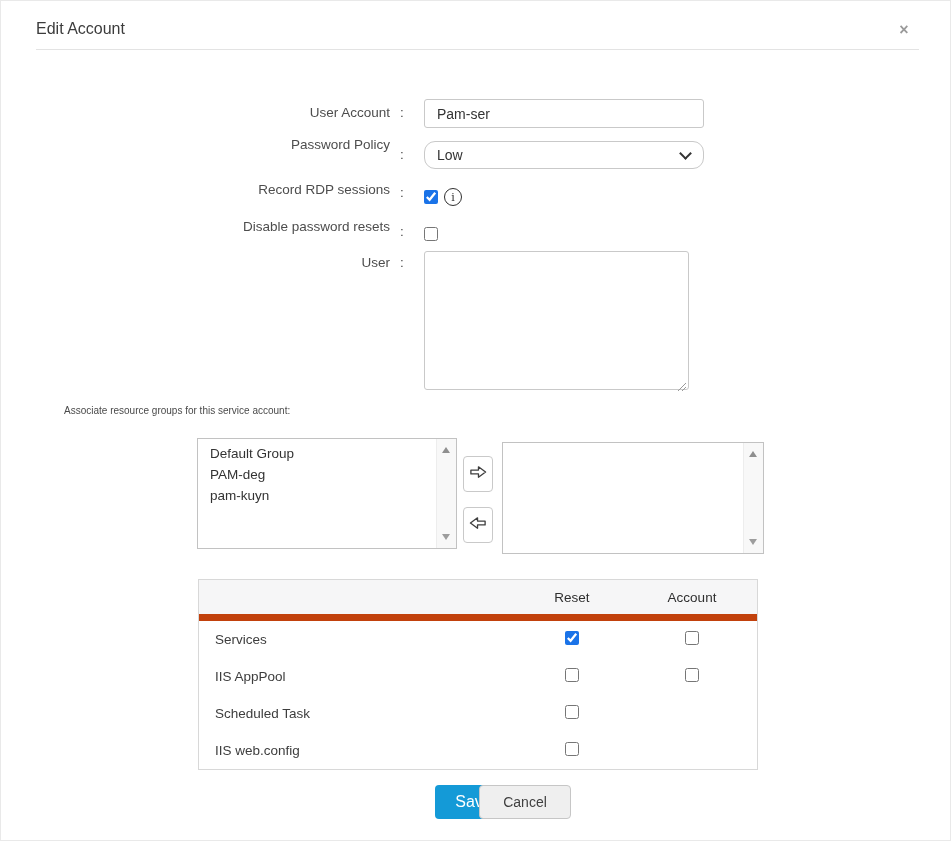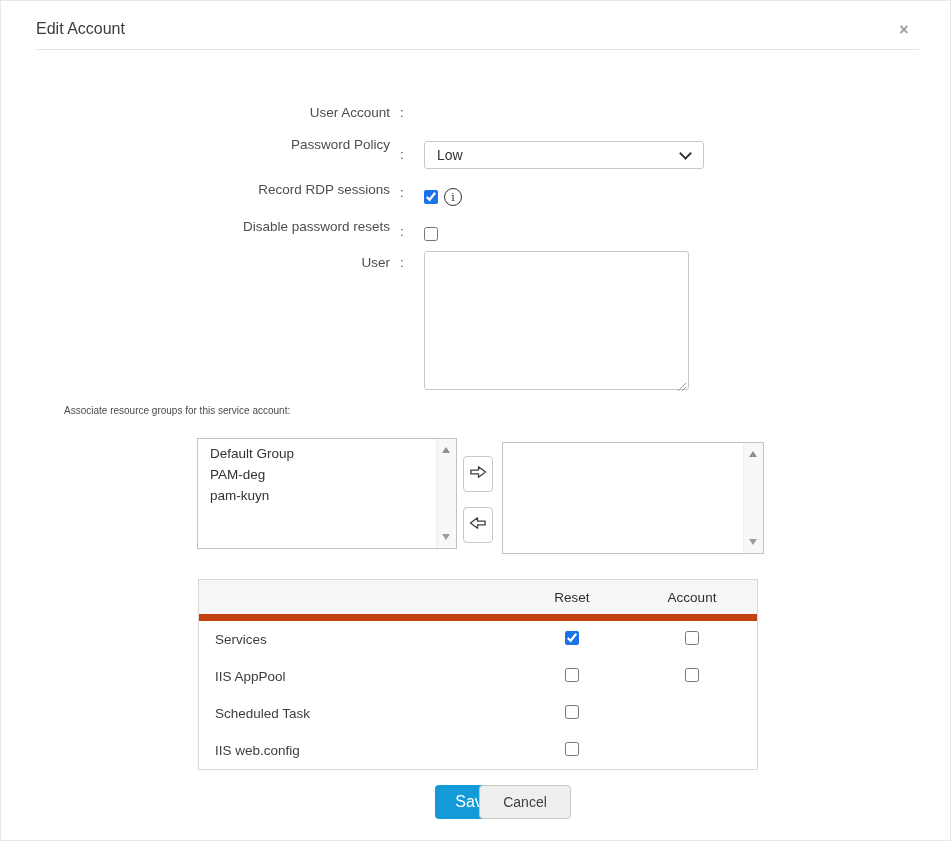--- a/index.html
+++ b/index.html
@@ -25,21 +25,21 @@
   }
   .colon { position:absolute; left:399px; font-size:13.5px; color:#4d4d4d; }
   .text-input {
     position:absolute; left:423px; top:98px; width:280px; height:29px;
     border:1px solid #c9c9c9; border-radius:3px; box-sizing:border-box;
     padding:0 12px; font-family:"Liberation Sans",sans-serif; font-size:14px; color:#333; outline:none;
   }
   .select-wrap { position:absolute; left:423px; top:140px; width:280px; height:28px; }
   .select-input {
     width:280px; height:28px; -webkit-appearance:none; appearance:none;
-    border:1px solid #c9c9c9; border-radius:3px; background:#fff;
+    border:1px solid #c9c9c9; border-radius:11px; background:#fff;
     padding:0 12px; font-family:"Liberation Sans",sans-serif; font-size:14px; color:#333; outline:none;
   }
   .select-chevron {
     position:absolute; right:14px; top:8px; width:7px; height:7px;
     border-right:2px solid #333; border-bottom:2px solid #333;
     transform:rotate(45deg); pointer-events:none;
   }
   input[type="checkbox"] {
     width:14px; height:14px; margin:0; accent-color:#1a73e8; cursor:pointer;
   }
@@ -126,20 +126,21 @@
 
   <div class="field-label" style="top:181px">Record RDP sessions</div>
   <div class="colon" style="top:184px">:</div>
 
   <div class="field-label" style="top:218px">Disable password resets</div>
   <div class="colon" style="top:223px">:</div>
 
   <div class="field-label" style="top:254px">User</div>
   <div class="colon" style="top:254px">:</div>
 
+  <input type="text" class="text-input" value="Pam-ser" style="">
 
   <div class="select-wrap">
     <select class="select-input">
       <option>Low</option>
     </select>
     <span class="select-chevron"></span>
   </div>
 
   <input type="checkbox" class="cb-rdp" checked="" style="">
   <span class="info-icon">i</span>

